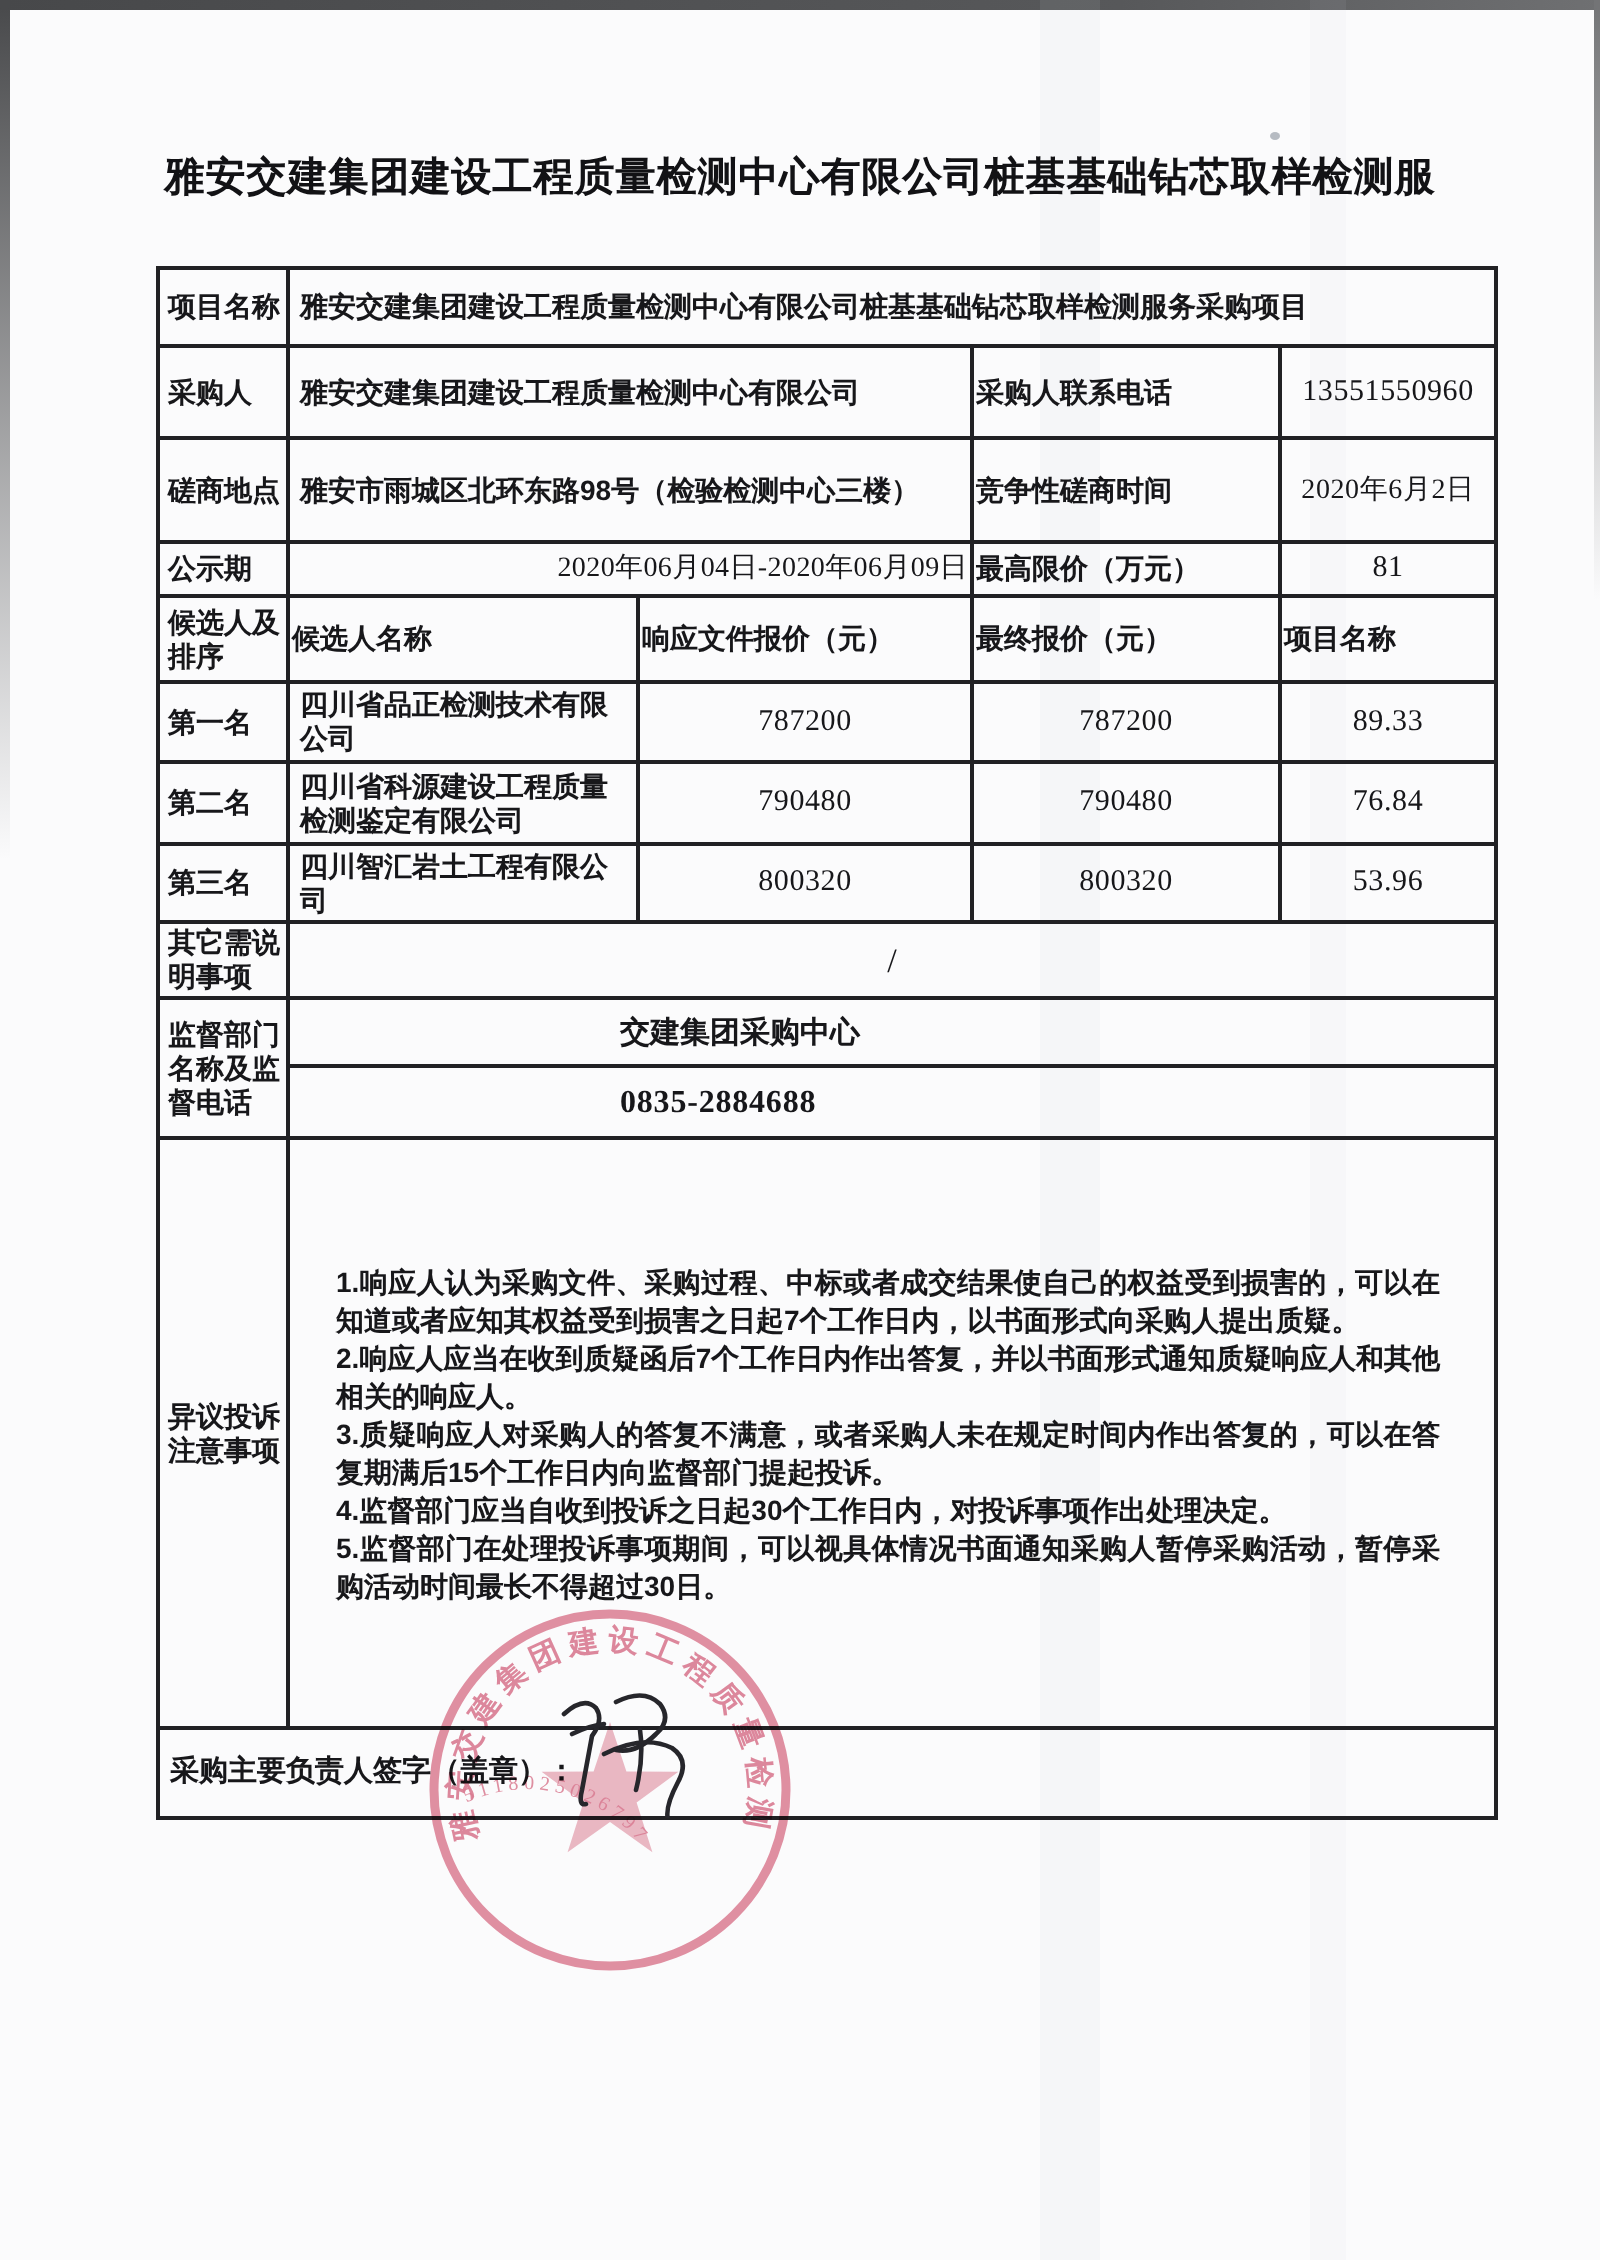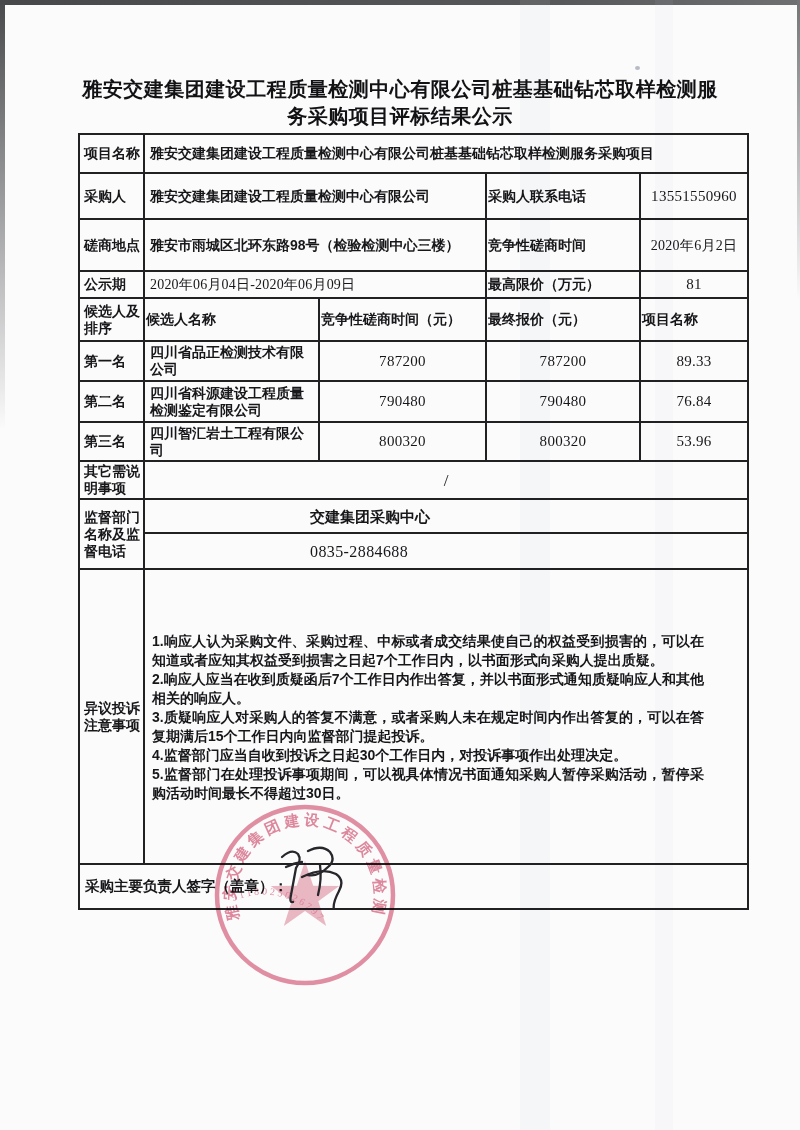--- a/index.html
+++ b/index.html
@@ -19,48 +19,47 @@
   table.main{position:absolute;left:78px;top:133px;width:669px;border-collapse:collapse;
         table-layout:fixed;}
   td{border:2px solid #212124;font-size:14px;font-weight:600;overflow:hidden;
         line-height:17px;vertical-align:middle;}
   .lab{padding:1px 2px 1px 4px;border-radius:12px;}
   .val{padding:1px 3px 1px 5px;text-align:left;border-radius:11px;}
   .c{text-align:left;}
   .num{font-family:"Liberation Serif","DejaVu Serif",serif;font-weight:400;font-size:15px;
         text-align:center;letter-spacing:.3px;}
   .numl{font-family:"Liberation Serif","DejaVu Serif",serif;font-weight:500;font-size:14px;
-        text-align:left;padding-left:5px;letter-spacing:.2px;}
+        text-align:right;padding-left:5px;letter-spacing:.2px;}
   .slash{font-family:"Liberation Serif","DejaVu Serif",serif;font-weight:400;font-size:17px;
         text-align:center;}
   .supv{padding-left:165px;font-size:15px;margin-left:39px;}
   .supphone{padding-left:165px;font-family:"Liberation Serif","DejaVu Serif",serif;
-        font-weight:400;font-size:16px;letter-spacing:.4px;}
+        font-weight:700;font-size:16px;letter-spacing:.4px;}
   .complaint-cell{vertical-align:top;padding:62px 8px 20px 7px;}
   .complaint-cell .itm{width:552px;font-size:14px;font-weight:600;line-height:19px;
-        text-align:justify;}
+        text-align:justify;margin-left:16px;}
   .sig-cell{padding-left:5px;font-size:14.5px;}
   .seal{position:absolute;left:210px;top:800px;mix-blend-mode:multiply;opacity:.88;}
   .signature{position:absolute;left:276px;top:843px;}
 </style>
 </head>
 <body>
 
 <div class="page">
 
   <div class="edge-top"></div>
   <div class="edge-left"></div>
   <div class="edge-right"></div>
   <div class="streak" style="left:520px;width:30px;background:rgba(200,206,220,0.10);"></div>
   <div class="streak" style="left:655px;width:18px;background:rgba(200,206,220,0.08);"></div>
   <div class="speck"></div>
 
   <div class="doc-title">
     <div>雅安交建集团建设工程质量检测中心有限公司桩基基础钻芯取样检测服</div>
-    <div>务采购项目评标结果公示</div>
   </div>
 
   <table class="main">
     <colgroup>
       <col style="width:65px">
         <col style="width:175px">
         <col style="width:167px">
       <col style="width:154px">
         <col style="width:108px">
     </colgroup>
@@ -88,21 +87,21 @@
     <tr style="height:27px">
       <td class="lab">公示期</td>
       <td class="numl" colspan="2">2020年06月04日-2020年06月09日</td>
       <td class="c">最高限价（万元）</td>
       <td class="num">81</td>
     </tr>
 
     <tr style="height:43px">
       <td class="lab">候选人及排序</td>
       <td class="c">候选人名称</td>
-      <td class="c">竞争性磋商时间（元）</td>
+      <td class="c">响应文件报价（元）</td>
       <td class="c">最终报价（元）</td>
       <td class="c">项目名称</td>
     </tr>
 
     <tr style="height:40px">
       <td class="lab">第一名</td>
       <td class="val">四川省品正检测技术有限公司</td>
       <td class="num">787200</td>
       <td class="num">787200</td>
       <td class="num">89.33</td>

